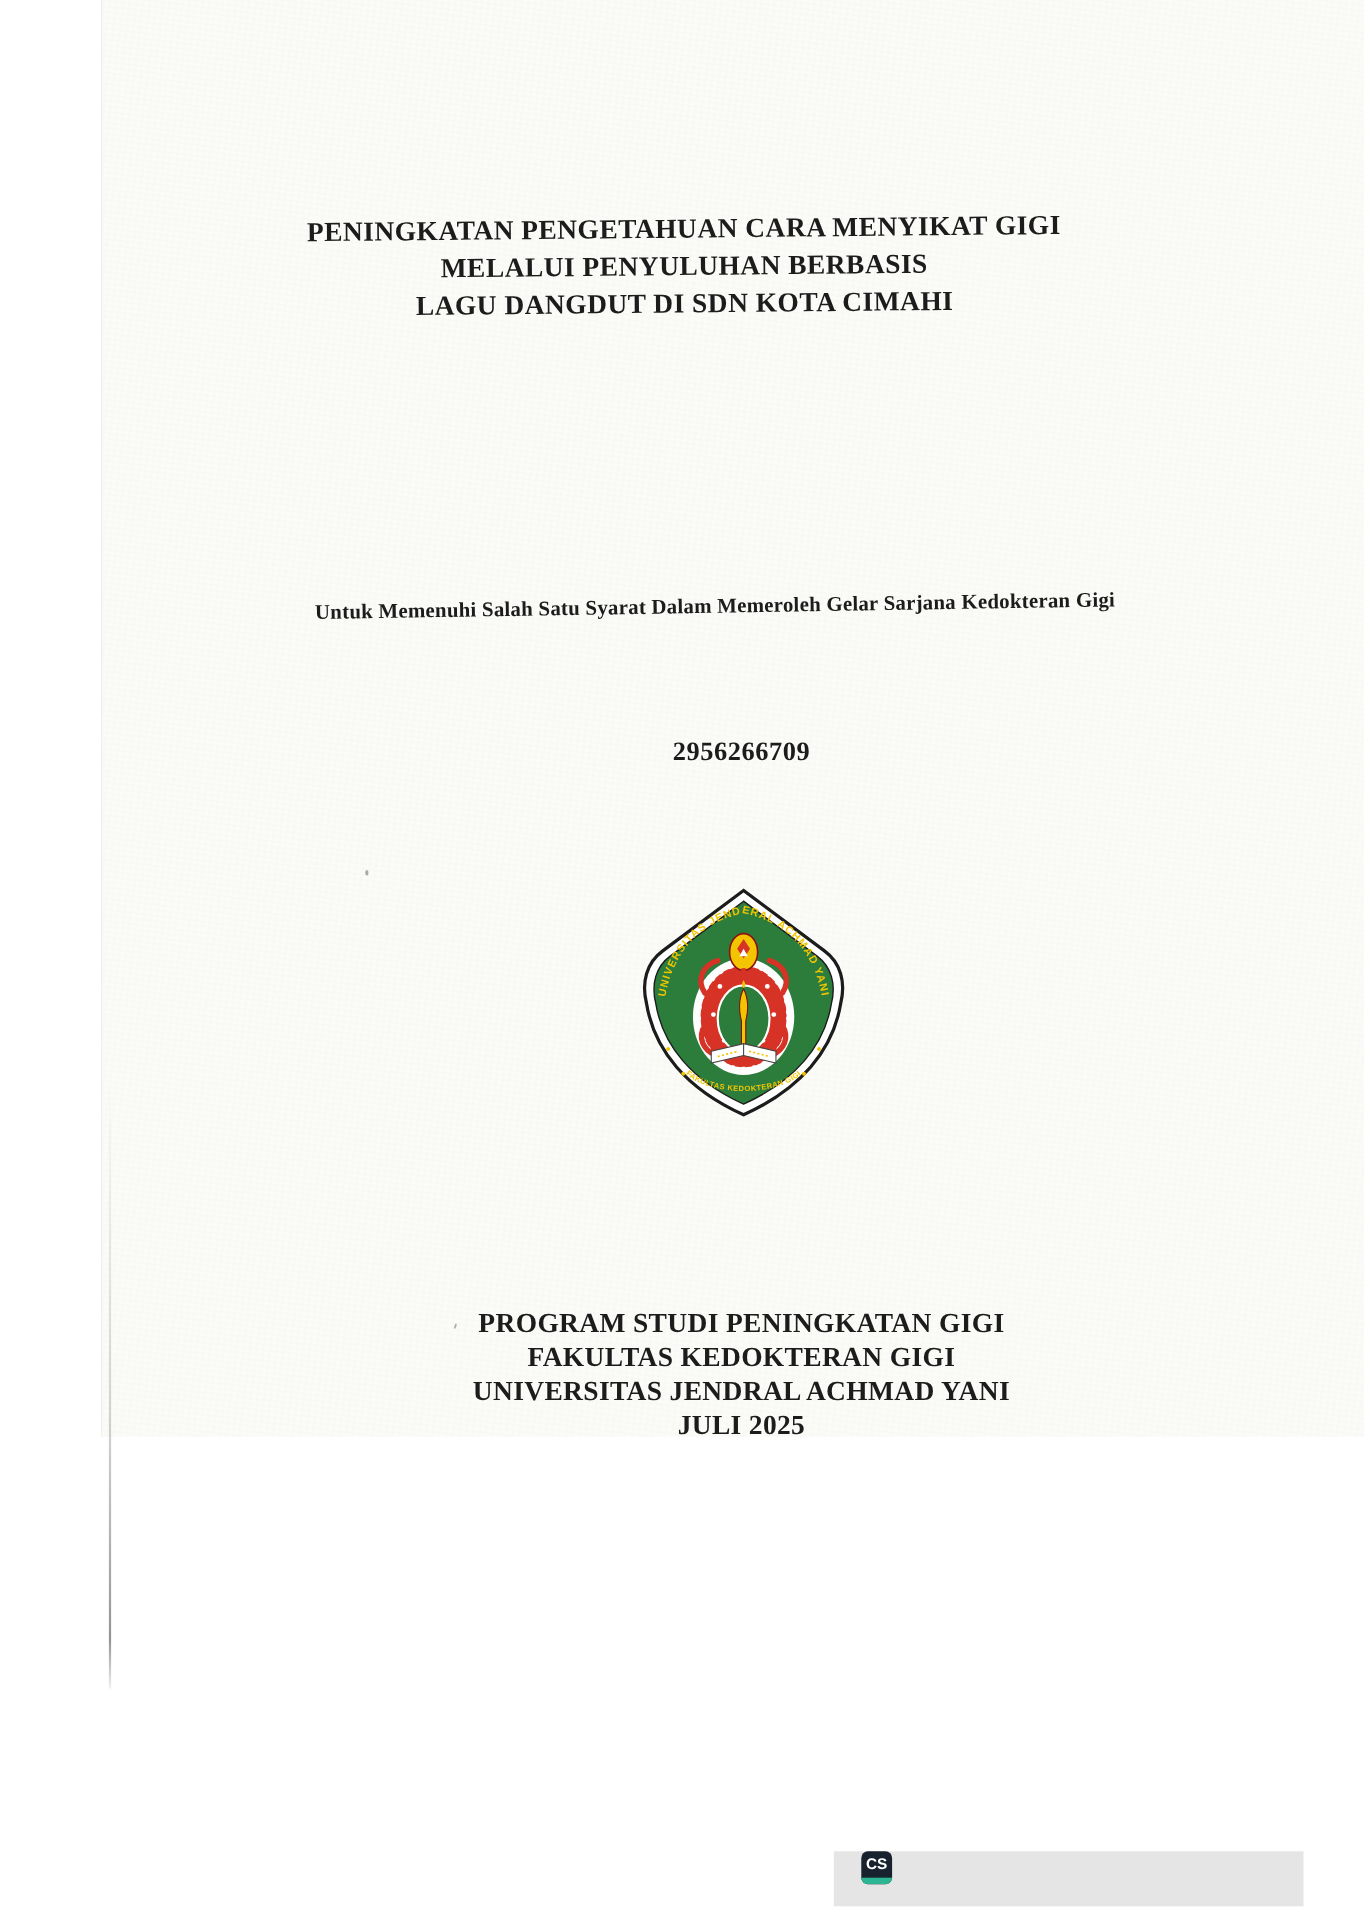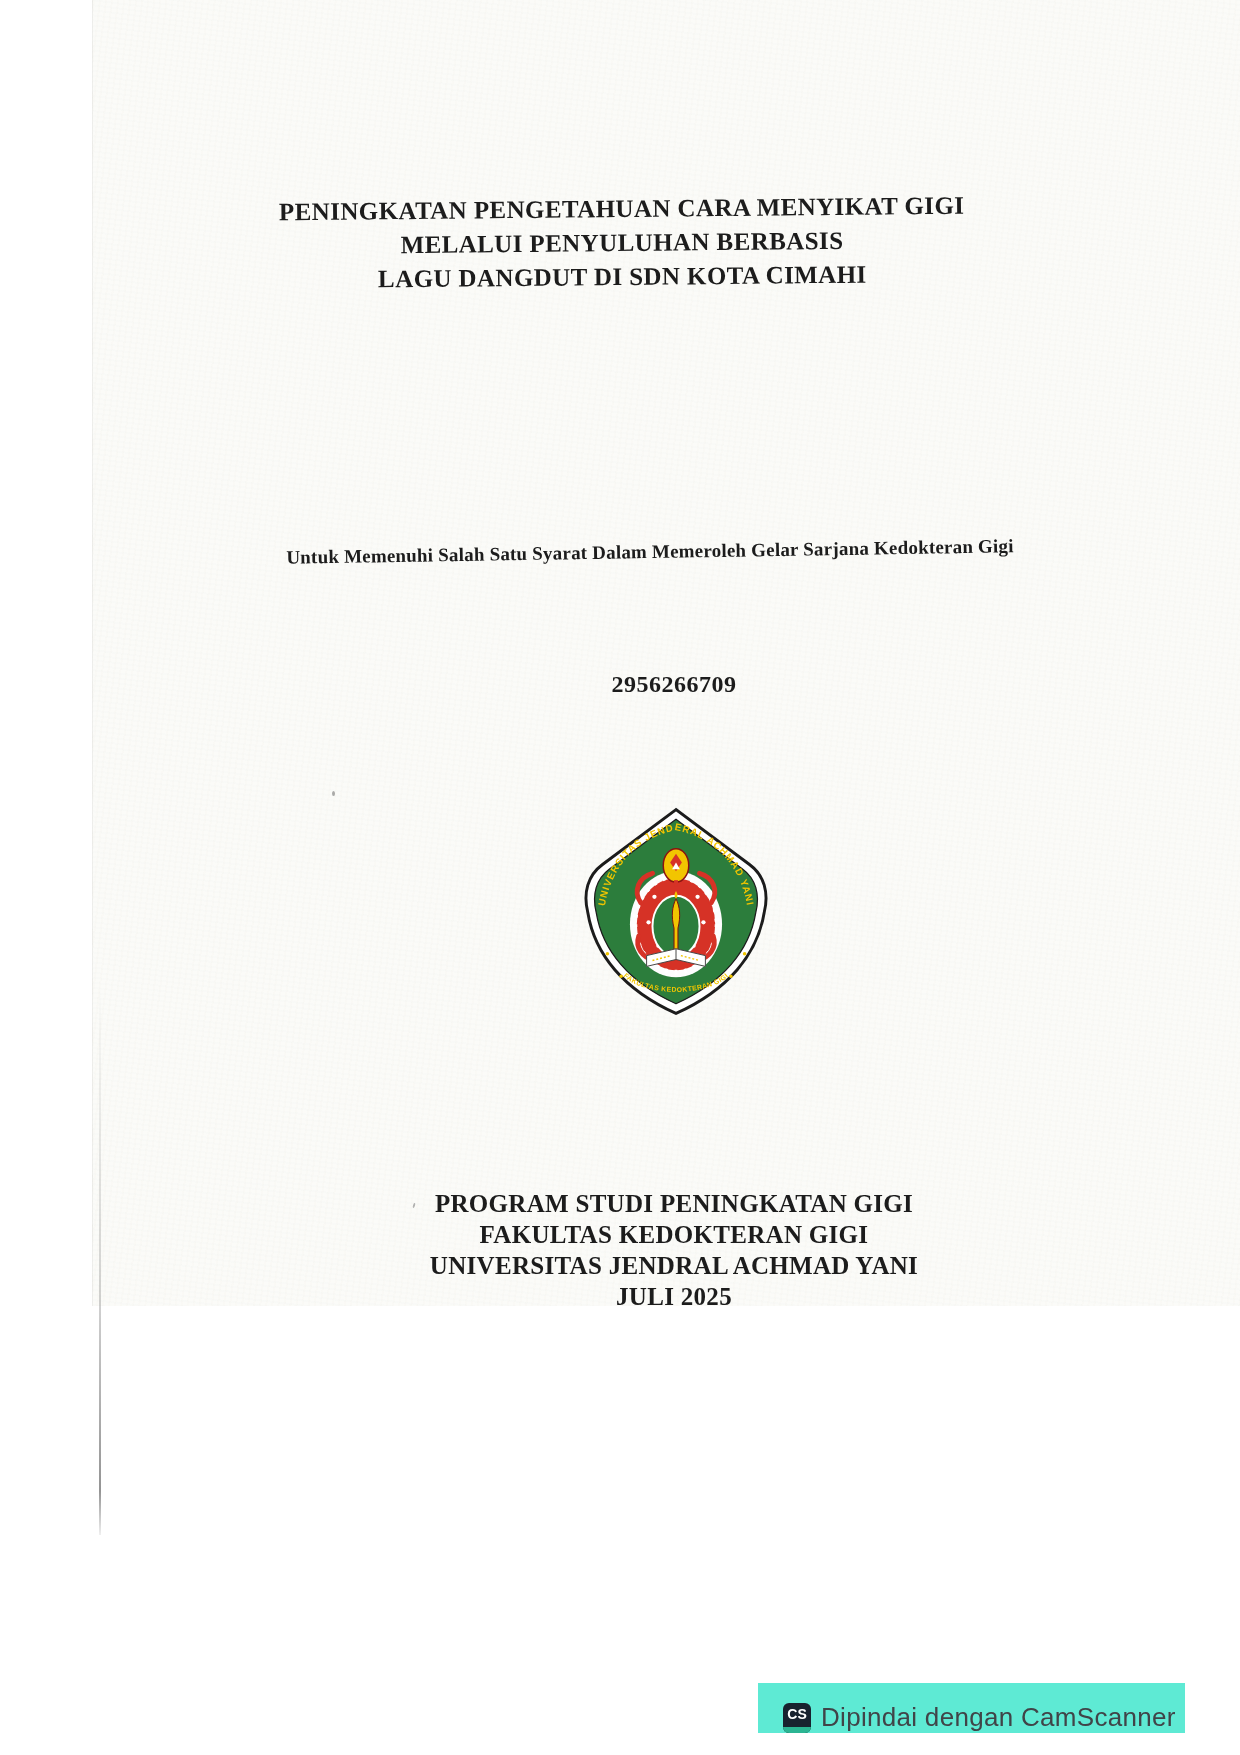--- a/index.html
+++ b/index.html
@@ -48,22 +48,22 @@
     background:rgba(70,70,70,0.45);border-radius:50%;
   }
   .speck-b{
     position:absolute;left:320px;top:1203px;width:2px;height:5px;
     background:rgba(70,70,70,0.4);border-radius:50%;transform:rotate(18deg);
   }
 
   
   .cs-corner{ position:absolute;left:758px;top:1683px;right:0;bottom:0;background:#ffffff; }
   .cs-strip{
-    position:absolute;left:0;top:0;width:427px;height:50px;background:#5eead4;
-    display:flex;align-items:flex-end;gap:10px;padding-left:25px;box-sizing:border-box;
+    position:absolute;left:0;top:0;width:427px;height:50px;background:#e5e5e5;
+    display:flex;align-items:flex-start;gap:30px;padding-left:25px;box-sizing:border-box;
   }
   .cs-icon{
     width:28px;height:30px;border-radius:6px;background:#18222f;
     position:relative;overflow:hidden;flex:0 0 auto;
   }
   .cs-icon-label{
     display:block;color:#ffffff;text-align:center;
     font-family:"Liberation Sans", sans-serif;font-weight:bold;font-size:14px;line-height:23px;
   }
   .cs-icon-bar{ position:absolute;left:0;right:0;bottom:0;height:6px;background:#2bb593; }
@@ -158,15 +158,14 @@
   <div class="speck-a"></div>
   <div class="speck-b"></div>
 </div>
 
 <div class="cs-corner">
   <div class="cs-strip">
     <span class="cs-icon">
       <span class="cs-icon-label">CS</span>
       <span class="cs-icon-bar"></span>
     </span>
-    <span class="cs-text">Dipindai dengan CamScanner</span>
   </div>
 </div>
 
 </body></html>

